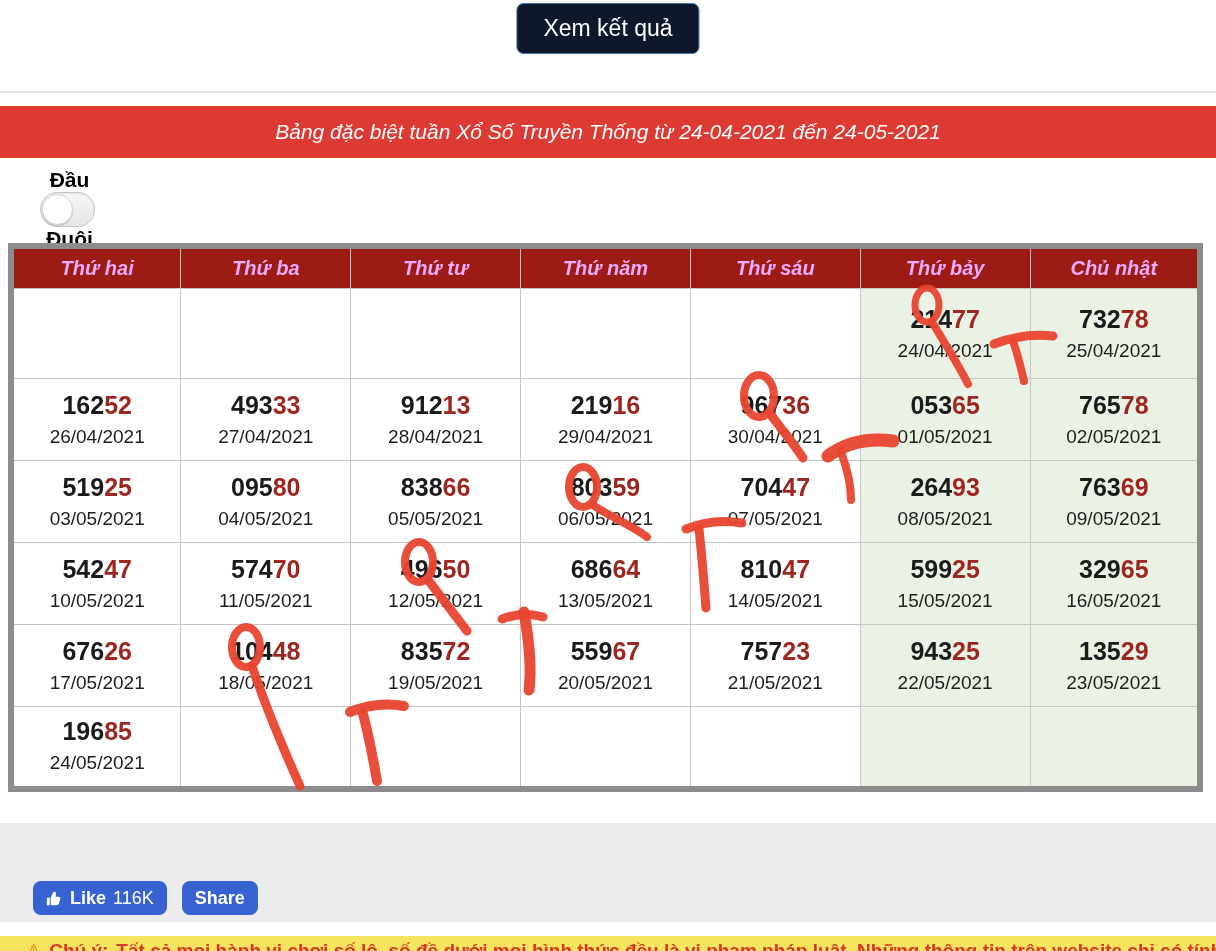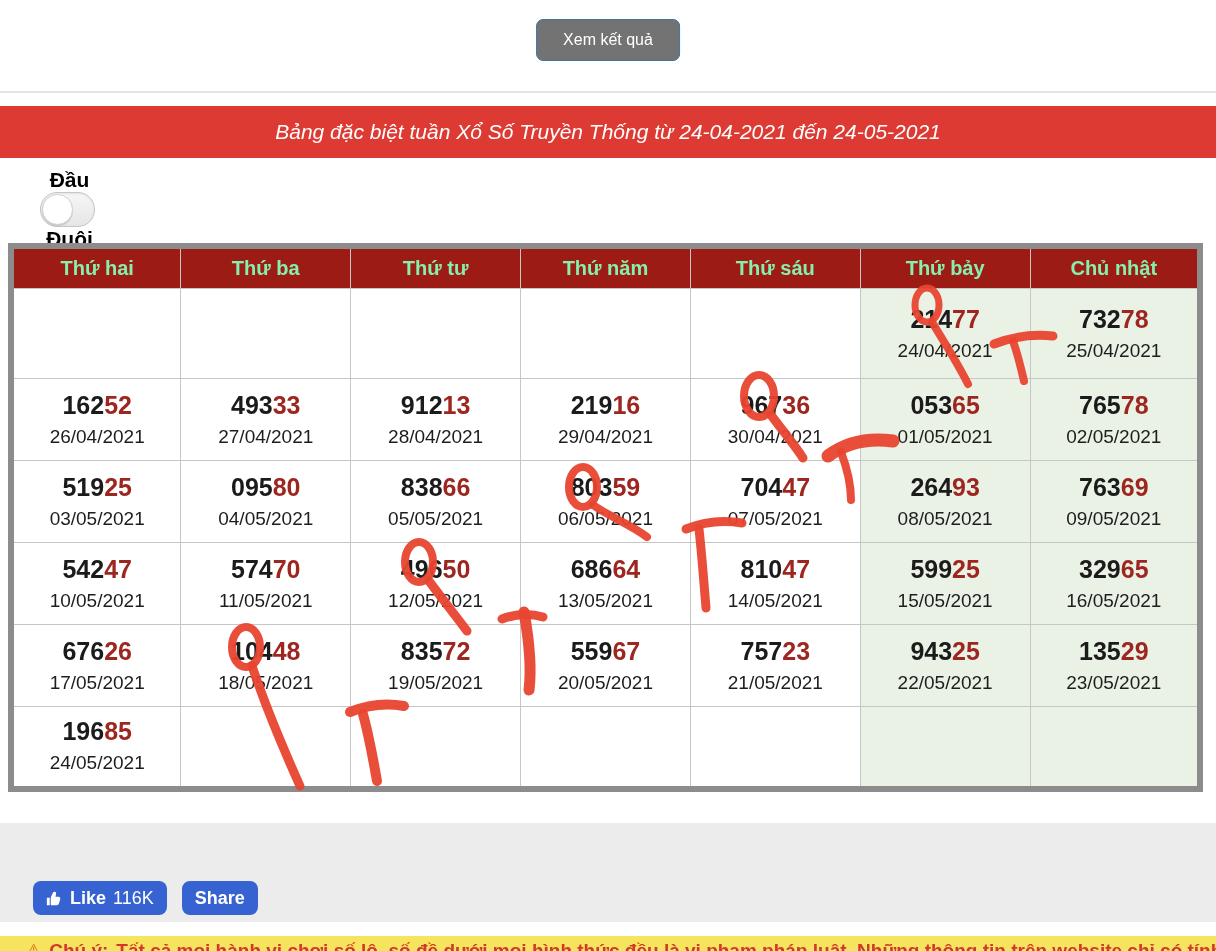--- a/index.html
+++ b/index.html
@@ -1,22 +1,22 @@
 <!DOCTYPE html>
 <html><head>
 <meta charset="utf-8">
 <style>
   html,body{margin:0;padding:0;background:#fff;}
   #page{position:relative;width:1216px;height:951px;overflow:hidden;
         font-family:"Liberation Sans","DejaVu Sans",sans-serif;background:#fff;}
 
   
-  .top-btn{position:absolute;top:19px;left:50%;transform:translateX(-50%);
-           background:#737373;border:1px solid #3e72a6;border-radius:7px;
-           color:#fff;font-size:16px;padding:11px 26px;cursor:pointer;
+  .top-btn{position:absolute;top:3px;left:50%;transform:translateX(-50%);
+           background:#0f172a;border:1px solid #3e72a6;border-radius:7px;
+           color:#fff;font-size:23px;padding:11px 26px;cursor:pointer;
            font-family:inherit;}
   .divider{position:absolute;top:91px;left:0;width:100%;height:0;
            border-top:2px solid #e4e4e4;}
 
   
   .banner{position:absolute;top:106px;left:0;width:100%;height:52px;
           background:#dc3a32;color:#fff;font-size:21px;
           display:flex;align-items:center;justify-content:center;font-style:italic;}
 
   
@@ -28,22 +28,22 @@
           box-shadow:inset 0 1px 2px rgba(0,0,0,.08);cursor:pointer;margin-right:4px;}
   .toggle .knob{position:absolute;left:1px;top:1px;width:29px;height:29px;
           border-radius:50%;background:#fff;border:1px solid #d2d2d2;
           box-shadow:0 1px 1px rgba(0,0,0,.15);}
   .toggle .off{position:absolute;right:7px;top:6px;font-size:14px;color:#6f6f6f;margin-top:46px;}
 
   
   .table-wrap{position:absolute;top:243px;left:8px;width:1195px;}
   table.results{width:100%;border-collapse:collapse;table-layout:fixed;
                 border:6px solid #8c8c8c;background:#fff;}
-  table.results th{background:#9c1c15;color:#86efac;font-size:20px;font-weight:bold;
-                   height:37px;border:1px solid #c6c6c6;text-align:center;}
+  table.results th{background:#9c1c15;color:#f0abfc;font-size:20px;font-weight:bold;
+                   height:37px;border:1px solid #c6c6c6;text-align:center;font-style:italic;}
   table.results td{border:1px solid #c6c6c6;text-align:center;vertical-align:middle;
                    padding:0;background:#fff;}
   table.results td.weekend{background:#e9f2e4;}
   .num{font-size:25px;font-weight:bold;color:#1b1b1b;letter-spacing:0;line-height:30px;}
   .num .acc{color:#9e2620;}
   .date{font-size:19px;color:#1d1d1d;line-height:26px;margin-top:4px;}
 
   
   .fb-section{position:absolute;top:823px;left:0;width:100%;height:99px;background:#ececec;}
   .fb-buttons{position:absolute;top:19px;left:33px;display:flex;gap:15px;}

